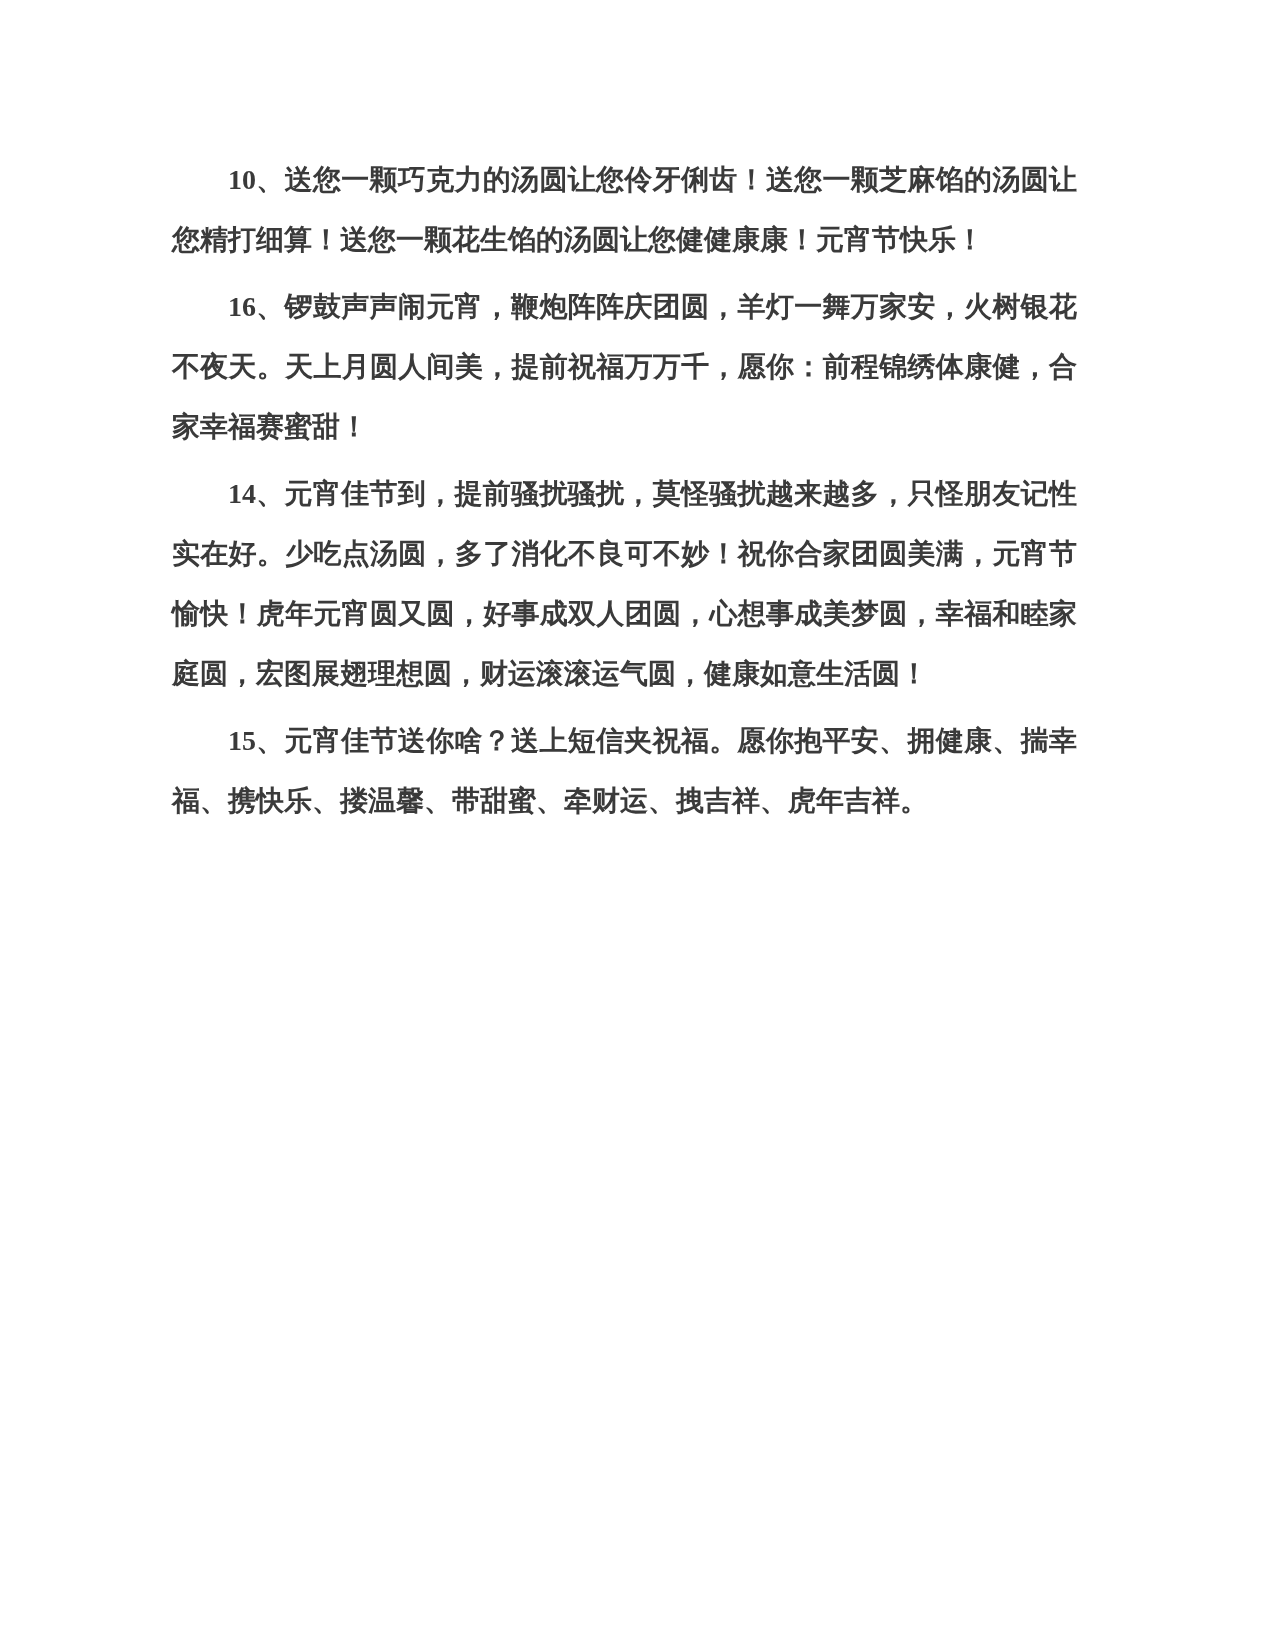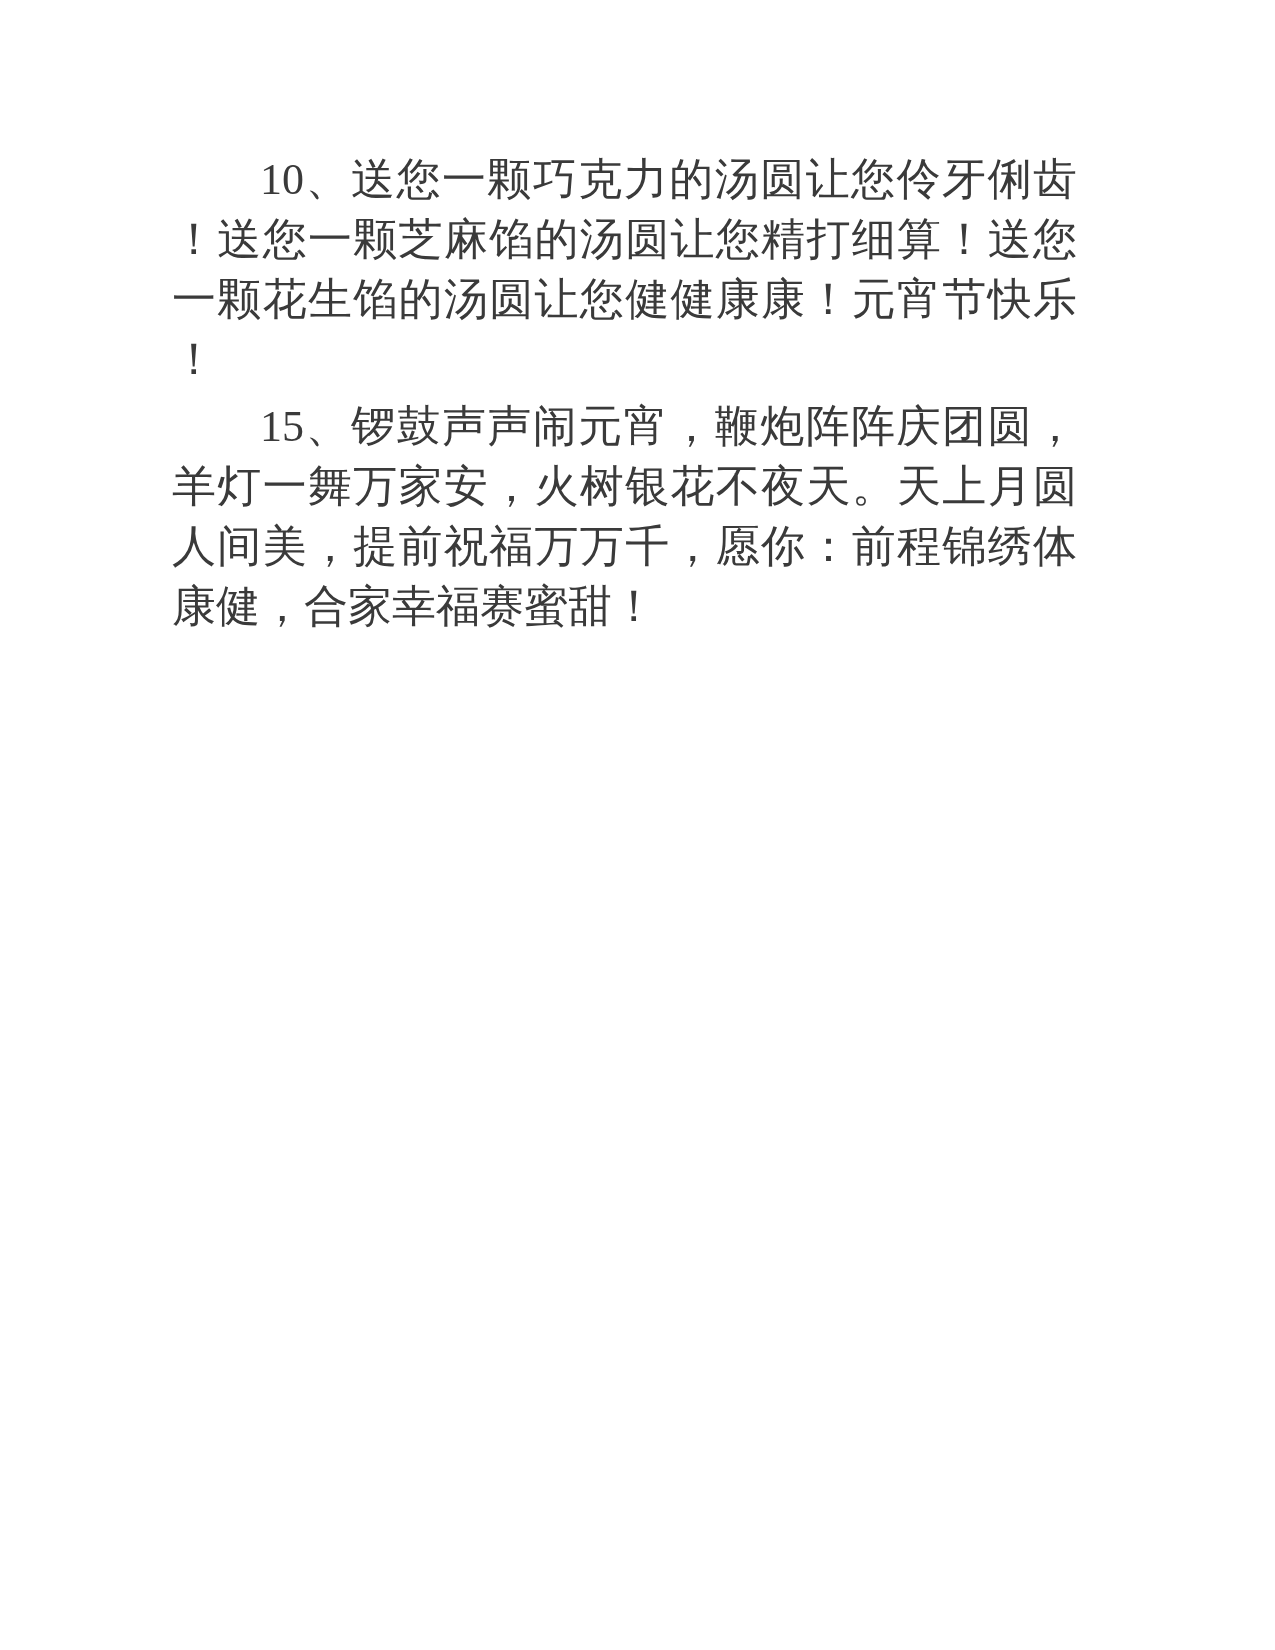--- a/index.html
+++ b/index.html
@@ -13,34 +13,36 @@
     height: 1650px;
     background: #ffffff;
     overflow: hidden;
     font-family: "Liberation Serif", serif;
   }
   .content {
     position: absolute;
     left: 172px;
     top: 150px;
     width: 905px;
-    font-size: 44px;
+    font-size: 28px;
     line-height: 60px;
     color: #3a3a3a;
     text-align: justify;
     word-break: break-all;
     line-break: anywhere;
-    font-weight: 400;
+    font-weight: 700;
   }
   .para {
     margin: 0 0 7px 0;
     text-indent: 2em;
   }
 </style>
 </head>
 <body>
 
 <div class="page" style="background: rgb(255, 255, 255);">
   <div class="content" style="color: rgb(58, 58, 58);">
       <p class="para">10、送您一颗巧克力的汤圆让您伶牙俐齿！送您一颗芝麻馅的汤圆让您精打细算！送您一颗花生馅的汤圆让您健健康康！元宵节快乐！</p>
-      <p class="para">15、锣鼓声声闹元宵，鞭炮阵阵庆团圆，羊灯一舞万家安，火树银花不夜天。天上月圆人间美，提前祝福万万千，愿你：前程锦绣体康健，合家幸福赛蜜甜！</p>
+      <p class="para">16、锣鼓声声闹元宵，鞭炮阵阵庆团圆，羊灯一舞万家安，火树银花不夜天。天上月圆人间美，提前祝福万万千，愿你：前程锦绣体康健，合家幸福赛蜜甜！</p>
+      <p class="para">14、元宵佳节到，提前骚扰骚扰，莫怪骚扰越来越多，只怪朋友记性实在好。少吃点汤圆，多了消化不良可不妙！祝你合家团圆美满，元宵节愉快！虎年元宵圆又圆，好事成双人团圆，心想事成美梦圆，幸福和睦家庭圆，宏图展翅理想圆，财运滚滚运气圆，健康如意生活圆！</p>
+      <p class="para">15、元宵佳节送你啥？送上短信夹祝福。愿你抱平安、拥健康、揣幸福、携快乐、搂温馨、带甜蜜、牵财运、拽吉祥、虎年吉祥。</p>
     </div>
 </div>
 
 </body></html>

